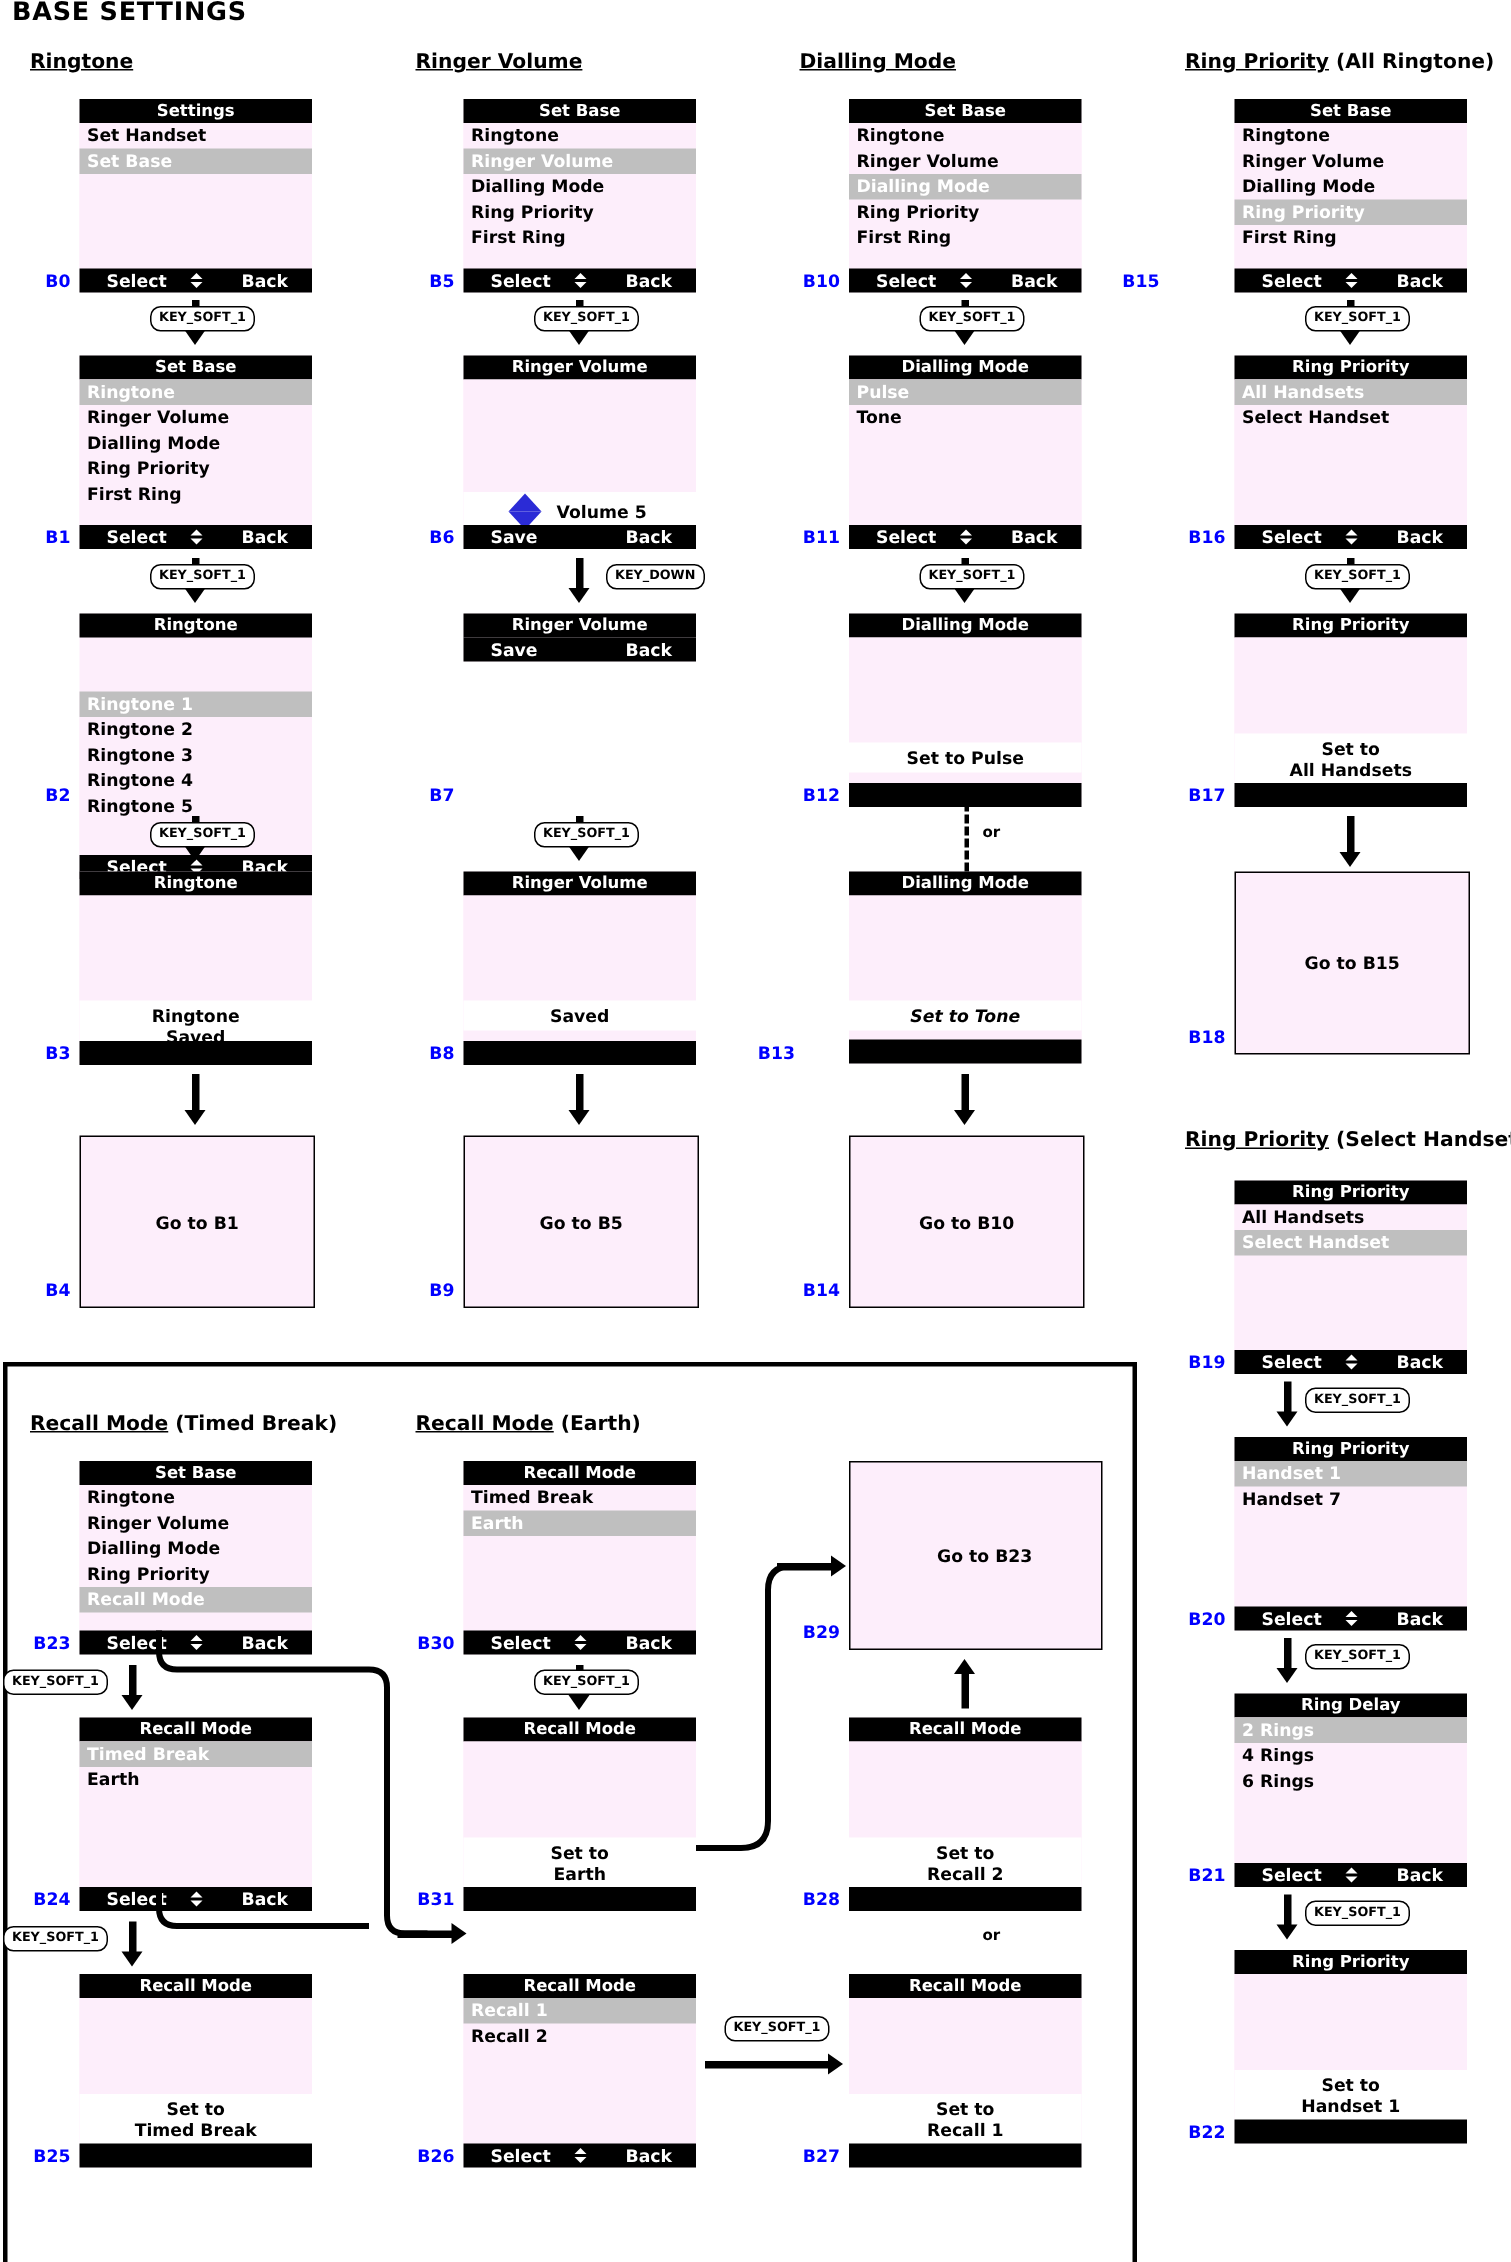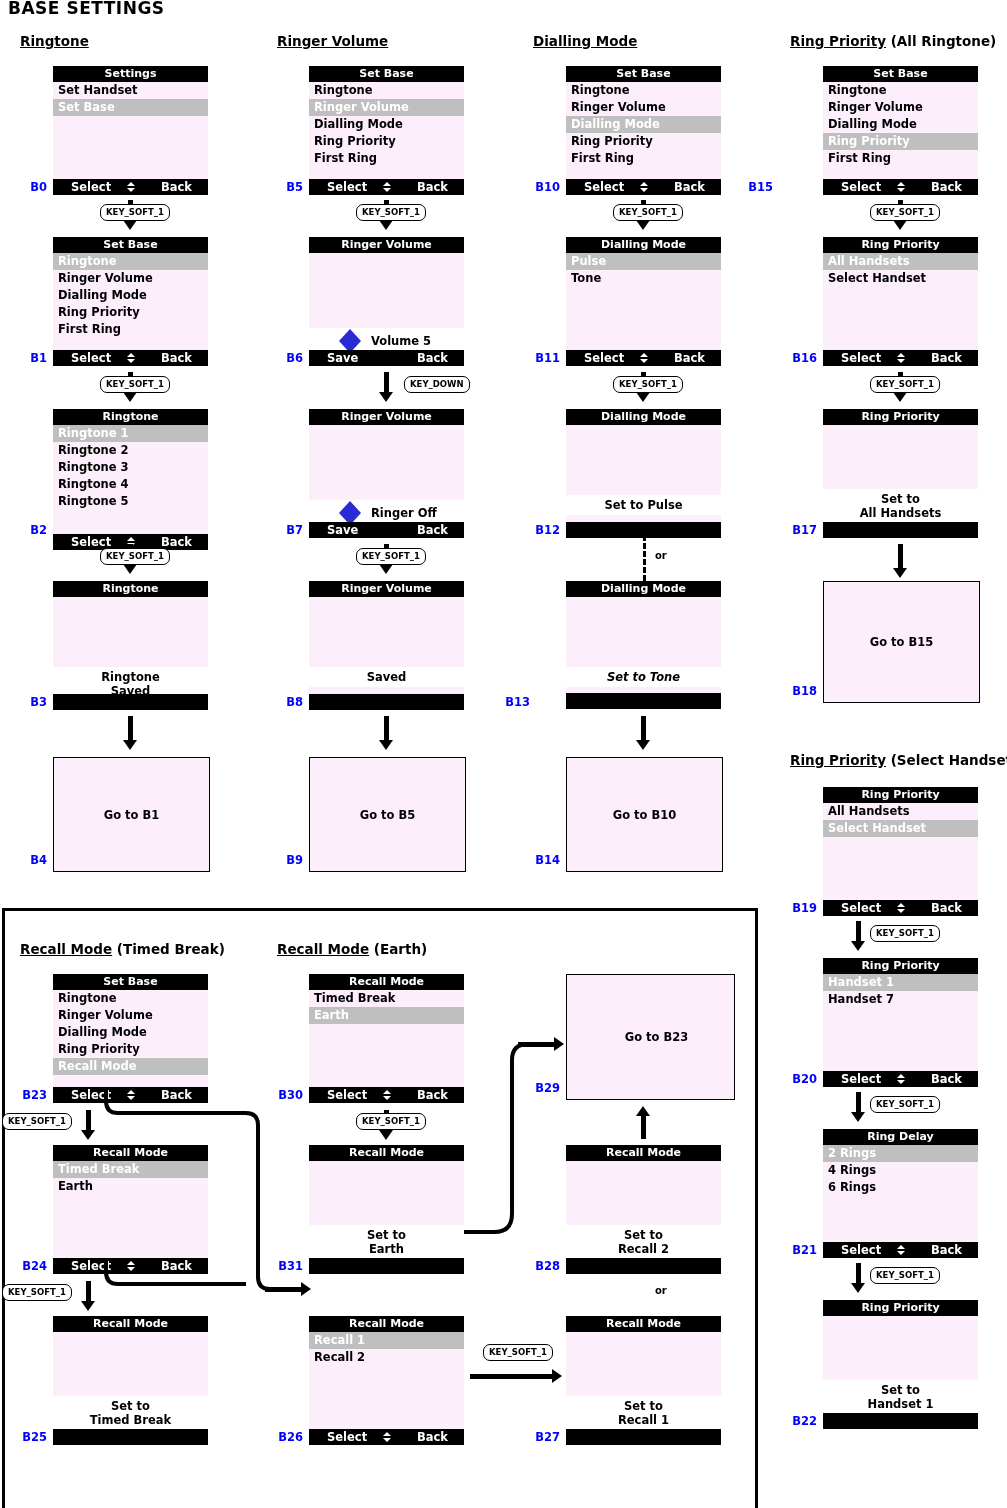--- a/index.html
+++ b/index.html
@@ -149,21 +149,21 @@
       </div>
       <div class="soft">
         <span class="l">Select</span>
         <span class="ud"></span>
         <span class="r">Back</span>
       </div>
     </div>
     <div class="nid" style="left: 13px; width: 34px; top: 351px;">B1</div>
     <div class="screen" style="left: 53px; top: 409px; width: 155px;">
       <div class="hdr">Ringtone</div>
-      <div class="body" style="height: 109px;">
+      <div class="body" style="height: 109px; margin-top: 36px;">
         <div class="row sel">Ringtone 1</div>
         <div class="row">Ringtone 2</div>
         <div class="row">Ringtone 3</div>
         <div class="row">Ringtone 4</div>
         <div class="row">Ringtone 5</div>
       </div>
       <div class="soft">
         <span class="l">Select</span>
         <span class="ud"></span>
         <span class="r">Back</span>
@@ -209,29 +209,20 @@
         </div>
       </div>
       <div class="soft">
         <span class="l">Save</span>
         <span class="r">Back</span>
       </div>
     </div>
     <div class="nid" style="left: 269px; width: 34px; top: 351px;">B6</div>
     <div class="screen" style="left: 309px; top: 409px; width: 155px;">
       <div class="hdr">Ringer Volume</div>
-      <div class="body" style="height: 97px;">
-        <div class="volrow" style="top: 75px;">
-          <div class="voldia" style="left: 30px; top: 1px;">
-            <div class="tri up"></div>
-            <div class="tri dn"></div>
-          </div>
-          <div class="voltxt" style="left: 62px; top: 1px;">Ringer Off</div>
-        </div>
-      </div>
       <div class="soft">
         <span class="l">Save</span>
         <span class="r">Back</span>
       </div>
     </div>
     <div class="nid" style="left: 269px; width: 34px; top: 523px;">B7</div>
     <div class="screen" style="left: 309px; top: 581px; width: 155px;">
       <div class="hdr">Ringer Volume</div>
       <div class="body" style="height: 97px;">
         <div class="msg" style="top: 70px;">

